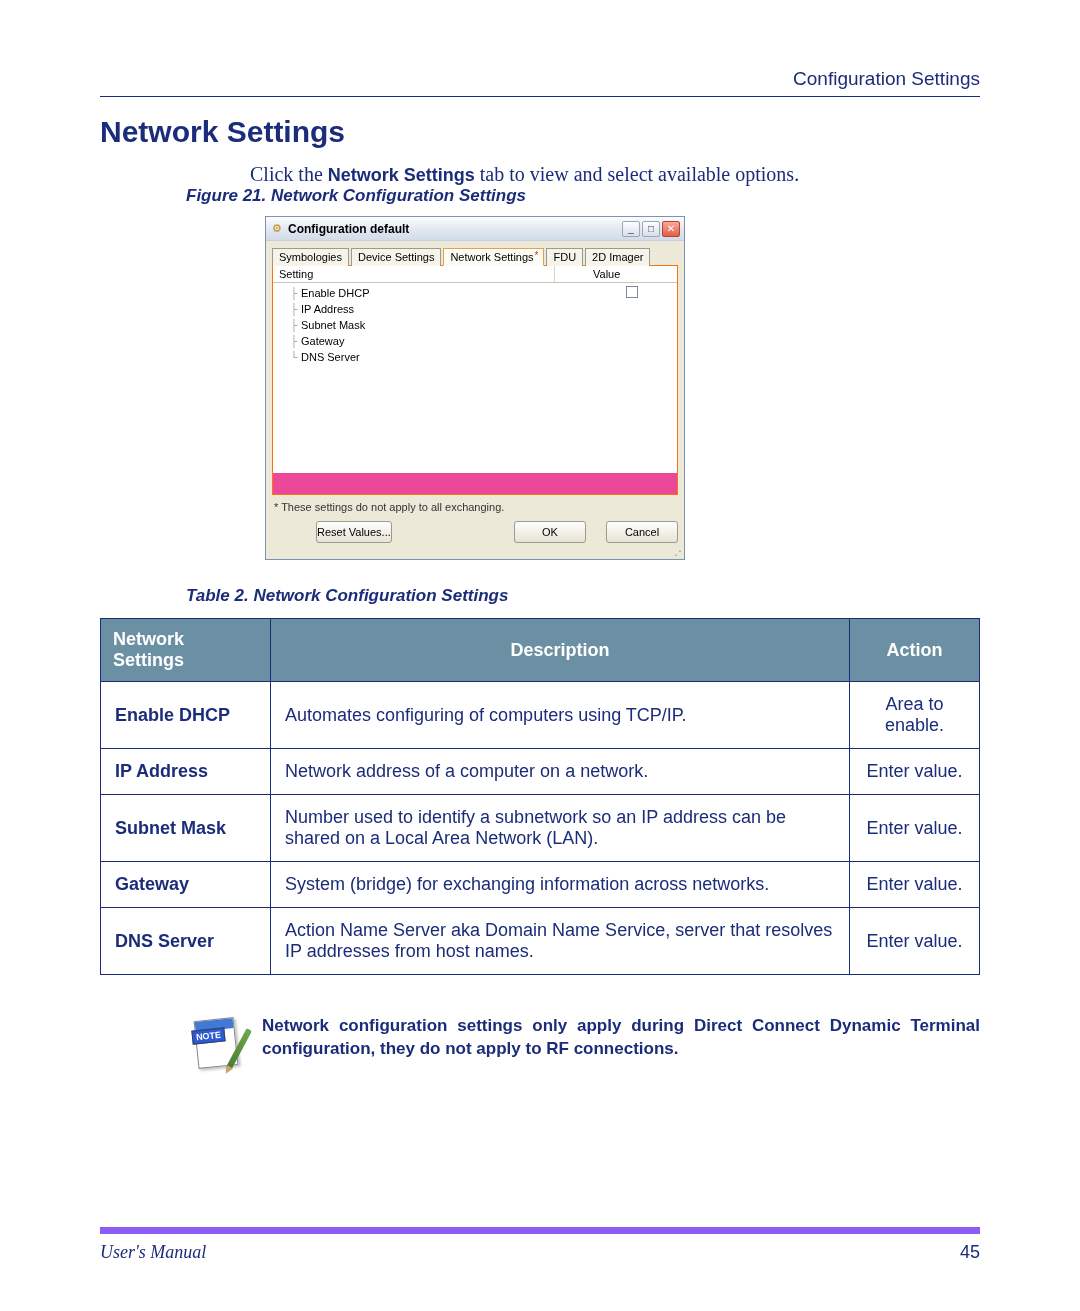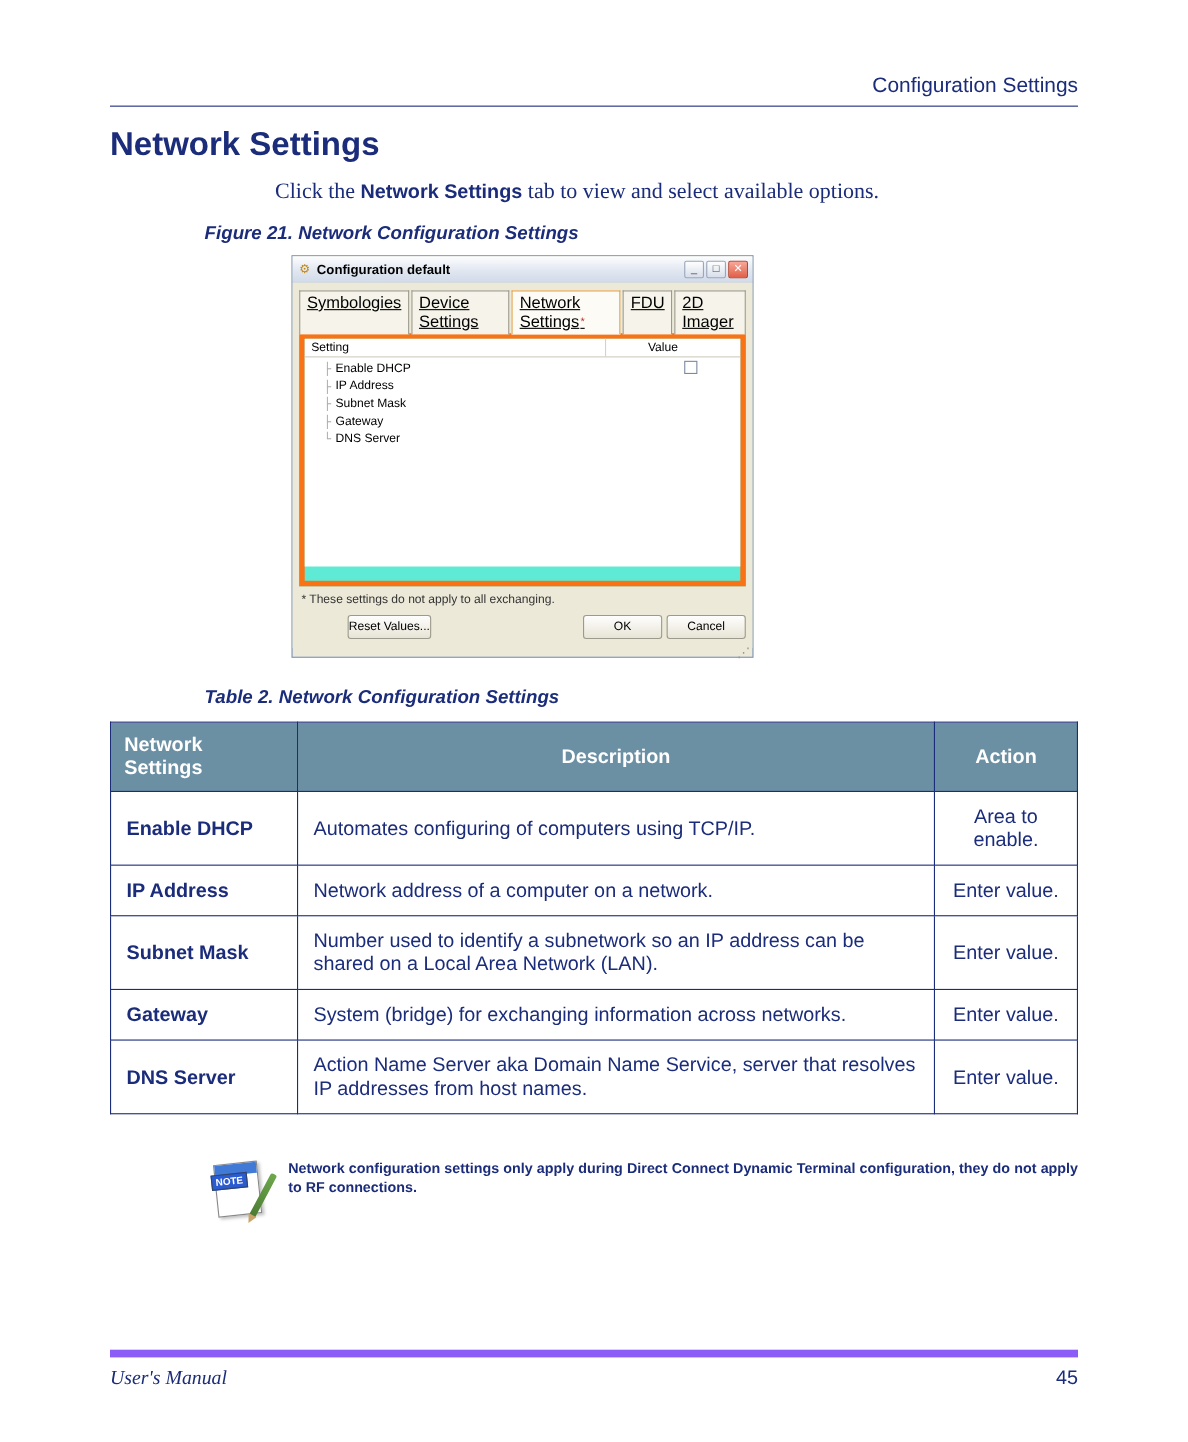--- a/index.html
+++ b/index.html
@@ -24,21 +24,21 @@
     color: #1b2c7a;
     font-size: 30px;
     font-weight: bold;
     margin-bottom: 14px;
   }
   .intro {
     color: #1b2c7a;
     font-family: Georgia, 'Times New Roman', serif;
     font-size: 20px;
     margin-left: 150px;
-    margin-bottom: 16px;
+    margin-bottom: 0;
   }
   .intro .bold-sans {
     font-family: Arial, Helvetica, sans-serif;
     font-weight: bold;
     font-size: 18px;
   }
   .figure-caption, .table-caption {
     color: #1b2c7a;
     font-weight: bold;
     font-style: italic;
@@ -82,37 +82,36 @@
     color: #444; border-radius: 2px;
   }
   .tb-btn.close { background: linear-gradient(#f8a89a,#e06048); color:#fff; border-color:#b4442e;}
   .dialog-body { padding: 6px 6px 8px 6px; background:#ece9d8; }
   .tabs { display: flex; gap: 2px; margin-bottom: 0; }
   .tab {
     padding: 2px 6px;
     border: 1px solid #9c9a8c;
     border-bottom: none;
     background: #f6f4ea;
-    font-size: 15px;
+    font-size: 11px;
     position: relative;
     top: 1px;
-    text-decoration: underline;
   }
   .tab.active {
     background: #fcfbf6;
     border: 1px solid #e3a24a;
     border-bottom: 1px solid #fcfbf6;
     z-index: 2;
   }
   .tab.active::after{
     content:"*"; color:#c0392b; font-size:10px; position:relative; top:-2px; left:1px;
   }
   .tabpane {
-    border: 5px solid #f97316;
-    background: #5eead4;
+    border: 1px solid #f97316;
+    background: #ec4899;
     height: 230px;
     padding: 0;
   }
   .tree-header {
     display: flex;
     background: #fff;
     border-bottom: 1px solid #c8c5b6;
     font-size: 11px;
   }
   .tree-header .col1 { flex: 1; padding: 2px 6px; border-right:1px solid #d6d3c4;}
@@ -128,21 +127,21 @@
     width: 26px; display: inline-block; text-align: right; color:#aaa; font-family: monospace; padding-right:2px;
   }
   .tree-row .label { flex: 1; padding-left: 2px; }
   .tree-row .val { width: 90px; text-align: center; }
   .checkbox-sq {
     display:inline-block; width:12px; height:12px; border:1px solid #7a8aa0; background:#fff;
   }
   .footnote {
     font-size: 11px; color:#333; margin: 6px 2px 8px 2px;
   }
-  .dlg-buttons { display:flex; gap:4px; align-items:center;padding-left:44px; }
+  .dlg-buttons { display:flex; gap:20px; align-items:center;padding-left:44px; }
   .dlg-buttons .spacer{flex:1;}
   .winbtn {
     min-width: 72px; height: 22px;
     border: 1px solid #9c9a8c;
     background: linear-gradient(#fefefe,#e7e4d5);
     font-size: 11px;
     border-radius: 3px;
   }
   .resize-grip{
     text-align:right; color:#9c9a8c; font-size:12px; padding-right:2px; line-height:8px;
@@ -204,21 +203,21 @@
     background: linear-gradient(#6ea84c,#4b7a33);
     transform: rotate(28deg);
     border-radius: 2px;
   }
   .note-icon .pencil::after{
     content:""; position:absolute; bottom:-6px; left:-1px;
     border-left:4px solid transparent; border-right:4px solid transparent;
     border-top:8px solid #caa36a;
   }
   .note-text {
-    color:#1b2c7a; font-weight:bold; font-size:13px; line-height:1.35;
+    color:#1b2c7a; font-weight:bold; font-size:17px; line-height:1.35;
     text-align: justify;
   }
   
   .footer {
     position: absolute;
     left: 100px; right: 100px; bottom: 48px;
     border-top: 7px solid #8b5cf6;
     padding-top: 8px;
     display:flex; justify-content: space-between;
     color:#1b2c7a; font-size: 18px;

